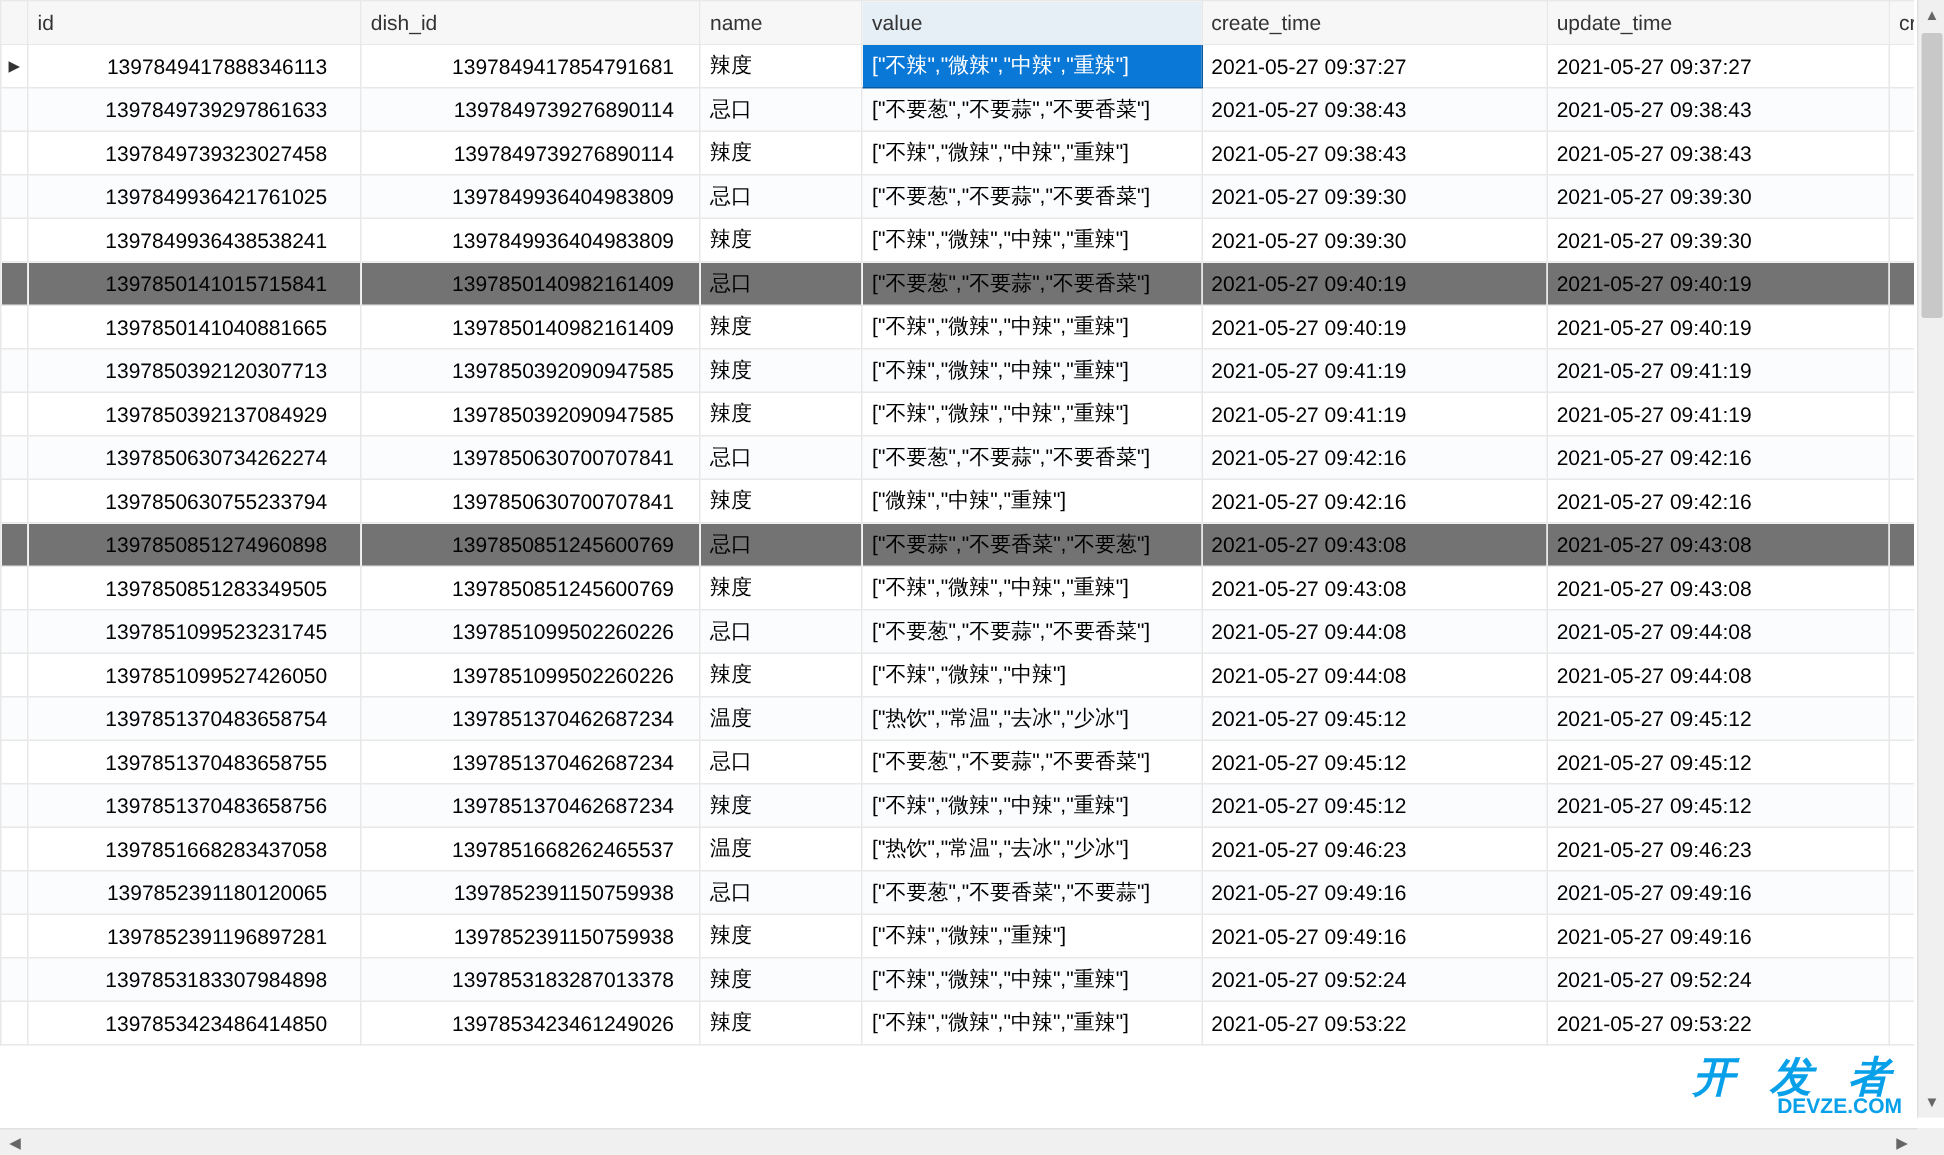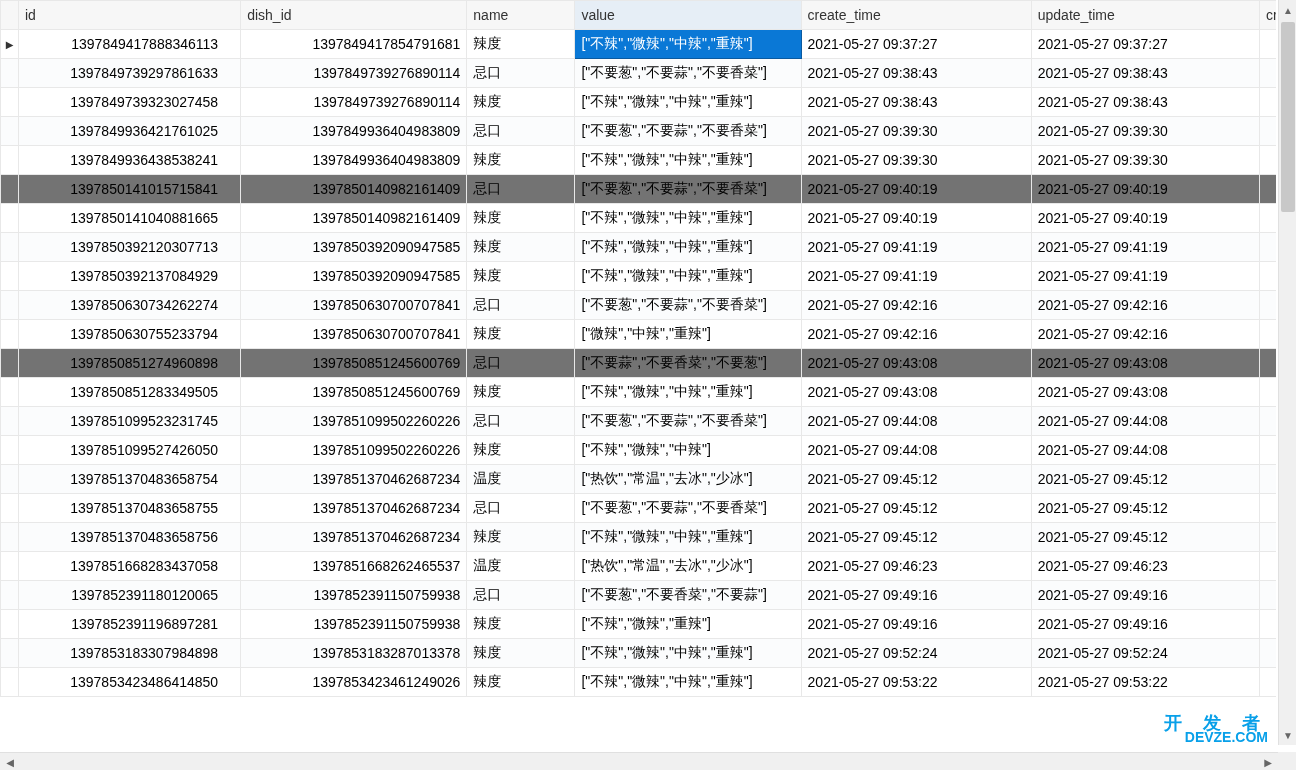--- a/index.html
+++ b/index.html
@@ -35,21 +35,21 @@
 }
 th {
   background: #f7f7f7;
   color: #333;
   font-weight: normal;
   position: sticky;
   top: 0;
 }
 .col-gutter { width: 18px; background: #f7f7f7; padding: 0; }
 .col-id { width: 222px; text-align: right; padding-right: 22px; }
-.col-dish { width: 226px; text-align: right; padding-right: 6px; }
+.col-dish { width: 226px; text-align: right; padding-right: 17px; }
 .col-name { width: 108px; }
 .col-value { width: 226px; }
 .col-create { width: 230px; margin-top: 18px; }
 .col-update { width: 228px; }
 .col-extra { width: 40px; }
 th.col-id, th.col-dish { text-align: left; }
 tr:nth-child(even) td { background: #fbfcfd; }
 tr:nth-child(odd) td { background: #ffffff; }
 tr.hovered td { background: #737373; }
 td.selected {
@@ -128,21 +128,21 @@
   position: absolute;
   right: 28px;
   bottom: 26px;
   font-family: "Microsoft YaHei", sans-serif;
   color: #08a0e9;
   font-weight: bold;
   line-height: 1;
   text-align: right;
   pointer-events: none;
 }
-.watermark .line1 { font-size: 18px; letter-spacing: 8px; }
+.watermark .line1 { font-size: 28px; letter-spacing: 8px; font-style: italic; }
 .watermark .line2 { font-size: 14px; letter-spacing: 0; margin-top: -2px; font-weight: 900; }
 th.col-value { background: #e6eef6; margin-left: 20px; }
 </style>
 </head>
 <body>
 
 <div class="table-container">
   <table>
     <thead>
       <tr>

